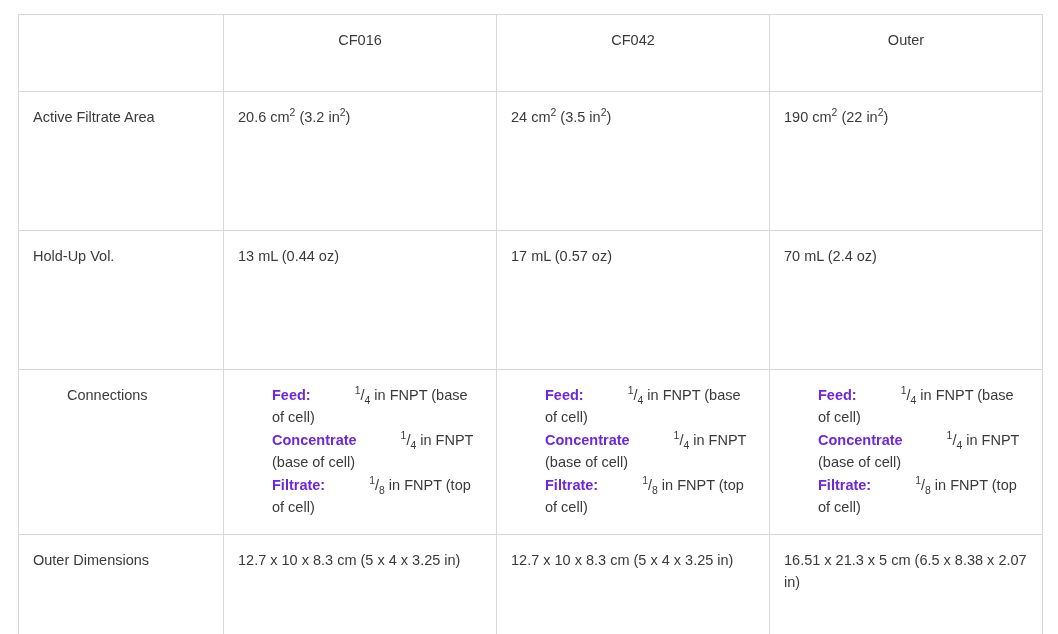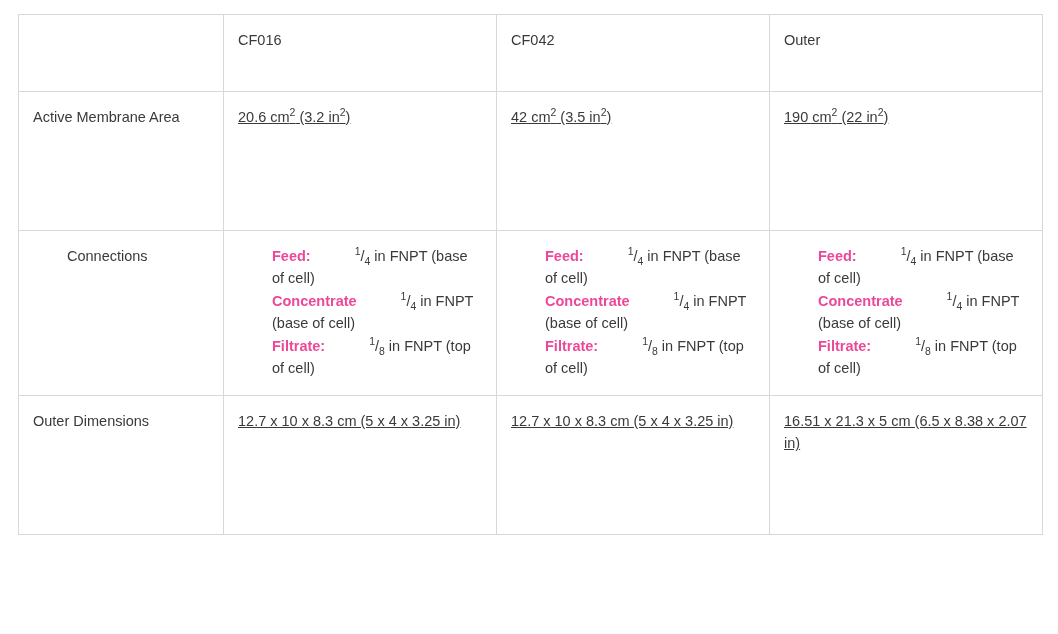--- a/index.html
+++ b/index.html
@@ -27,47 +27,46 @@
   table.spec-table td {
     border: 1px solid #d8d8d8;
     vertical-align: top;
     padding: 14px 14px 14px 14px;
     font-weight: normal;
     font-size: 14.5px;
     line-height: 1.55;
     color: #3a3a3a;
   }
   thead th {
-    text-align: left;
+    text-align: center;
     font-size: 15px;
     color: #2b2b2b;
     height: 48px;
     vertical-align: middle;
     padding-top: 10px;
     padding-bottom: 10px;
   }
   thead th.corner {
     border-top: 1px solid #d8d8d8;
   }
   col.c-label { width: 205px; }
   col.c-data  { width: 273px; }
   td.row-label {
     font-weight: bold;
     color: #1f1f1f;
     font-size: 14.5px;
     vertical-align: middle;
   }
   td.data-cell {
     vertical-align: middle;
-    text-decoration: underline;
   }
   tr.tall td { height: 110px; }
   tr.conn td { height: 136px; vertical-align: top; padding-left: 48px; }
   .conn-line { display: block; }
-  .conn-line b { font-weight: bold; color: #ec4899; }
+  .conn-line b { font-weight: bold; color: #6d28d9; }
   sup, sub {
     font-size: 0.72em;
     line-height: 0;
   }
   .frac { white-space: nowrap; margin-left: 44px; }
   .frac sup { vertical-align: super; }
   .frac sub { vertical-align: sub; }
 </style>
 </head>
 <body>
@@ -84,32 +83,38 @@
       <tr>
         <th class="corner"></th>
         <th>CF016</th>
         <th>CF042</th>
         <th>Outer</th>
       </tr>
     </thead>
     <tbody>
 
       <tr class="tall">
-        <td class="row-label">Active Membrane Area</td>
+        <td class="row-label">Active Filtrate Area</td>
         <td class="data-cell">
           <span>20.6 cm</span><sup>2</sup><span> (3.2 in</span><sup>2</sup><span>)</span>
         </td>
         <td class="data-cell">
-          <span>42 cm</span><sup>2</sup><span> (3.5 in</span><sup>2</sup><span>)</span>
+          <span>24 cm</span><sup>2</sup><span> (3.5 in</span><sup>2</sup><span>)</span>
         </td>
         <td class="data-cell">
           <span>190 cm</span><sup>2</sup><span> (22 in</span><sup>2</sup><span>)</span>
         </td>
       </tr>
 
+      <tr class="tall">
+        <td class="row-label">Hold-Up Vol.</td>
+        <td class="data-cell">13 mL (0.44 oz)</td>
+        <td class="data-cell">17 mL (0.57 oz)</td>
+        <td class="data-cell">70 mL (2.4 oz)</td>
+      </tr>
 
       <tr class="conn">
         <td class="row-label" style="vertical-align:top;">Connections</td>
         <td>
           <span class="conn-line"><b>Feed:</b><span class="frac"><sup>1</sup>/<sub>4</sub></span><span> in FNPT (base of cell)</span></span>
           <span class="conn-line"><b>Concentrate</b><span class="frac"><sup>1</sup>/<sub>4</sub></span><span> in FNPT (base of cell)</span></span>
           <span class="conn-line"><b>Filtrate:</b><span class="frac"><sup>1</sup>/<sub>8</sub></span><span> in FNPT (top of cell)</span></span>
         </td>
         <td>
           <span class="conn-line"><b>Feed:</b><span class="frac"><sup>1</sup>/<sub>4</sub></span><span> in FNPT (base of cell)</span></span>

